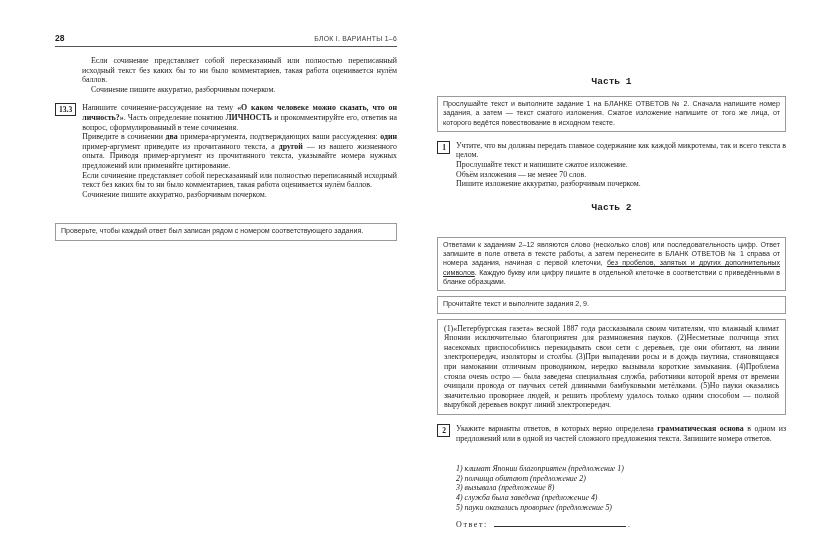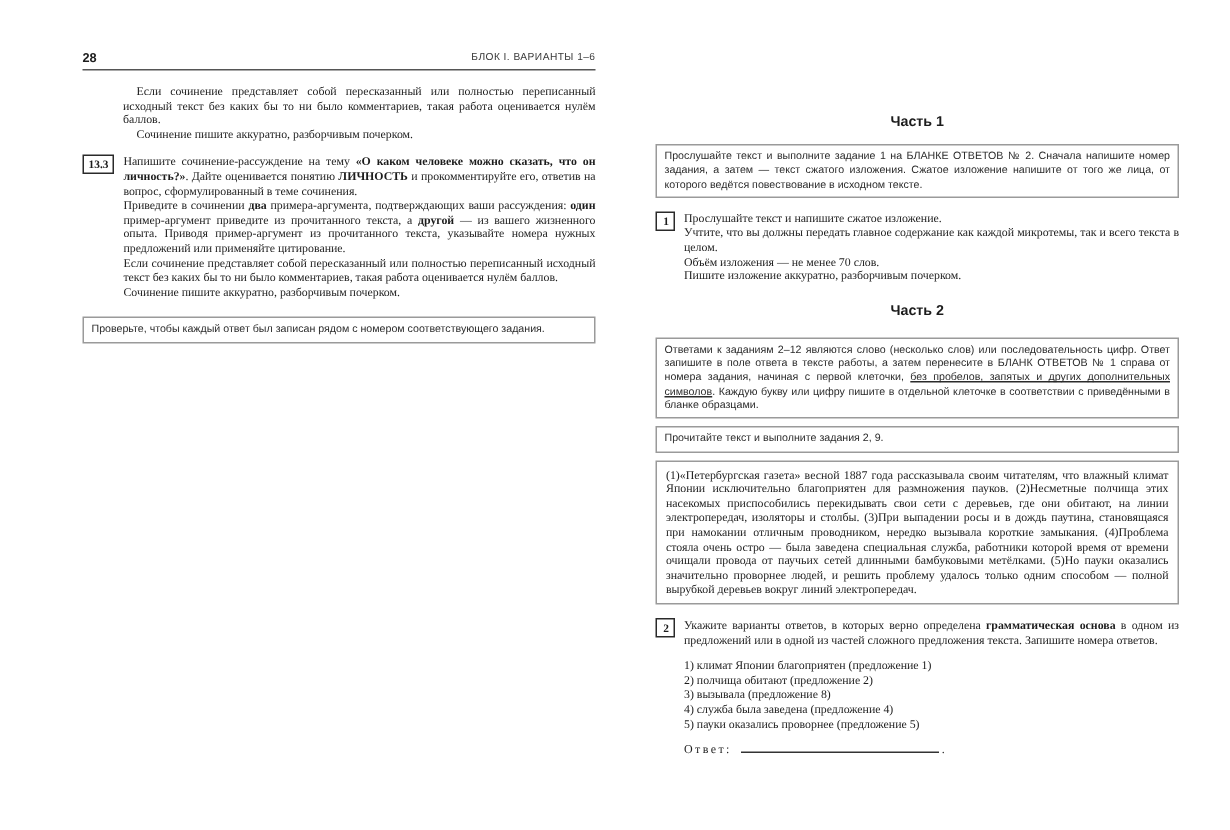--- a/index.html
+++ b/index.html
@@ -50,75 +50,75 @@
   }
 
   .b { font-weight:bold; }
   .u { text-decoration:underline; }
 
   .variant-title {
     text-align:center; font-family:"Liberation Sans", sans-serif;
     font-weight:bold; font-size:11.5px; letter-spacing:.4px;
   }
   .part-heading {
-    text-align:center; font-family:Liberation Sans, sans-serif;
+    text-align:center; font-family:Liberation Mono, monospace;
     font-weight:bold; font-size:9.5px;
   }
 
-  .opts { margin-top:8px; }
+  .opts { margin-top:21px;font-style:italic; }
   .answer-row { margin-top:7px; font-size:8px; }
   .answer-label { letter-spacing:1.6px; }
   .answer-blank {
     display:inline-block; width:132px; border-bottom:1px solid #333;
     height:8px; margin-left:4px; vertical-align:baseline;
   }
 
-  .mt5 { margin-top:5px; } .mt8 { margin-top:12px; } .mt9 { margin-top:9px; }
+  .mt5 { margin-top:5px; } .mt8 { margin-top:24px; } .mt9 { margin-top:9px; }
   .mt13 { margin-top:13px; } .mt26 { margin-top:26px; }
 </style>
 </head>
 <body>
 
 <div class="page page-left">
 
   <div class="runhead">
     <span class="pagenum">28</span>
     <span class="runtitle">БЛОК I. ВАРИАНТЫ 1–6</span>
   </div>
 
   <div class="t cont-block">
     <p>Если сочинение представляет собой пересказанный или полностью переписанный исходный текст без каких бы то ни было комментариев, такая работа оценивается нулём баллов.</p>
     <p>Сочинение пишите аккуратно, разборчивым почерком.</p>
   </div>
 
   <div class="taskrow">
     <div class="tasknum">13.3</div>
     <div class="taskbody t">
-      <p><span>Напишите сочинение-рассуждение на тему </span><span class="b">«О каком человеке можно сказать, что он личность?»</span><span>. Дайте оценивается понятию </span><span class="b">ЛИЧНОСТЬ</span><span> и прокомментируйте его, ответив на вопрос, сформулированный в теме сочинения.</span></p>
+      <p><span>Напишите сочинение-рассуждение на тему </span><span class="b">«О каком человеке можно сказать, что он личность?»</span><span>. Часть определение понятию </span><span class="b">ЛИЧНОСТЬ</span><span> и прокомментируйте его, ответив на вопрос, сформулированный в теме сочинения.</span></p>
       <p><span>Приведите в сочинении </span><span class="b">два</span><span> примера-аргумента, подтверждающих ваши рассуждения: </span><span class="b">один</span><span> пример-аргумент приведите из прочитанного текста, а </span><span class="b">другой</span><span> — из вашего жизненного опыта. Приводя пример-аргумент из прочитанного текста, указывайте номера нужных предложений или применяйте цитирование.</span></p>
       <p>Если сочинение представляет собой пересказанный или полностью переписанный исходный текст без каких бы то ни было комментариев, такая работа оценивается нулём баллов.</p>
       <p>Сочинение пишите аккуратно, разборчивым почерком.</p>
     </div>
   </div>
 
   <div class="notebox mt8">Проверьте, чтобы каждый ответ был записан рядом с номером соответствующего задания.</div>
 </div>
 
 <div class="page page-right">
 
 
   <div class="part-heading mt26">Часть 1</div>
 
   <div class="notebox mt9">Прослушайте текст и выполните задание 1 на БЛАНКЕ ОТВЕТОВ № 2. Сначала напишите номер задания, а затем — текст сжатого изложения. Сжатое изложение напишите от того же лица, от которого ведётся повествование в исходном тексте.</div>
 
   <div class="taskrow">
     <div class="tasknum">1</div>
     <div class="taskbody t">
+      <p>Учтите, что вы должны передать главное содержание как каждой микротемы, так и всего текста в целом.</p>
       <p>Прослушайте текст и напишите сжатое изложение.</p>
-      <p>Учтите, что вы должны передать главное содержание как каждой микротемы, так и всего текста в целом.</p>
       <p>Объём изложения — не менее 70 слов.</p>
       <p>Пишите изложение аккуратно, разборчивым почерком.</p>
     </div>
   </div>
 
   <div class="part-heading mt13">Часть 2</div>
 
   <div class="notebox mt8"><span>Ответами к заданиям 2–12 являются слово (несколько слов) или последовательность цифр. Ответ запишите в поле ответа в тексте работы, а затем перенесите в БЛАНК ОТВЕТОВ № 1 справа от номера задания, начиная с первой клеточки, </span><span class="u">без пробелов, запятых и других дополнительных символов</span><span>. Каждую букву или цифру пишите в отдельной клеточке в соответствии с приведёнными в бланке образцами.</span></div>
 
   <div class="notebox mt5">Прочитайте текст и выполните задания 2, 9.</div>

